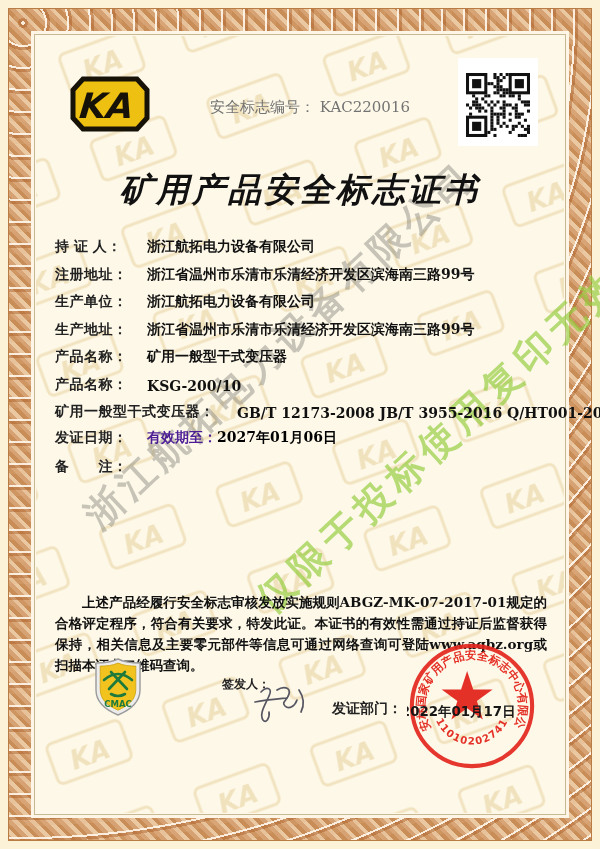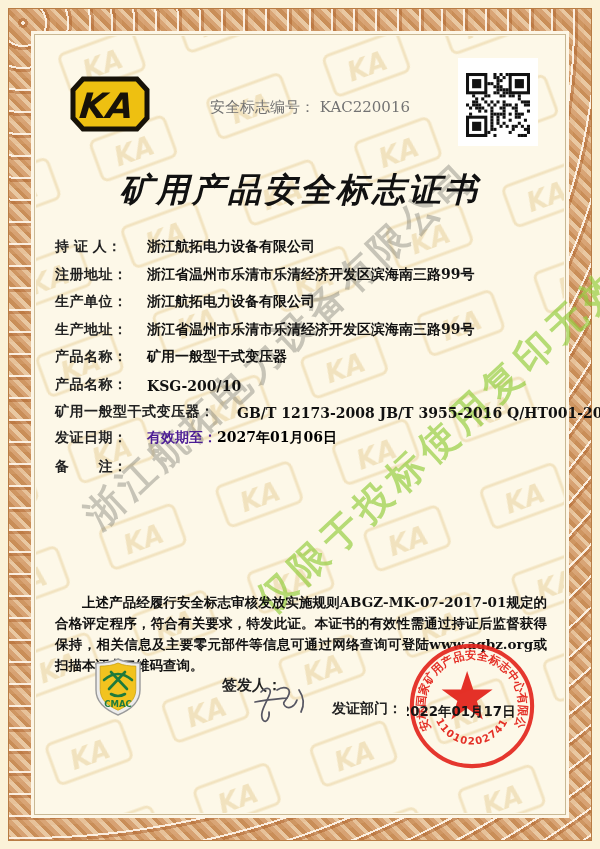--- a/index.html
+++ b/index.html
@@ -55,21 +55,21 @@
   .dates-row .lbl2 { font-weight:bold; color:#4c1d95; }
   .dates-row .v1 { font-family:"DejaVu Serif", serif; font-weight:bold; width:158px; }
   .dates-row .v2 { font-family:"DejaVu Serif", serif; font-weight:bold; }
 
   .paragraph { position:absolute; left:55px; top:592px; width:492px;
                font-family:"DejaVu Serif", serif; font-weight:bold; font-size:13.5px;
                line-height:1.55; text-align:justify; text-indent:2em; color:#111; }
 
   
   .cmac { position:absolute; left:95px; top:658px; width:46px; height:58px; }
-  .signer-label { position:absolute; left:222px; top:676px; font-size:15px; font-weight:bold; color:#222; }
+  .signer-label { position:absolute; left:222px; top:676px; font-size:12px; font-weight:bold; color:#222; }
   .signature { position:absolute; left:243px; top:678px; width:72px; height:48px; }
   .dept-label { position:absolute; left:332px; top:700px; font-size:14px; font-weight:bold; color:#222; }
   .seal { position:absolute; left:407px; top:641px; width:130px; height:130px; }
 </style>
 </head>
 <body>
 
 <div class="page">
 
   <div class="border-band"></div>

